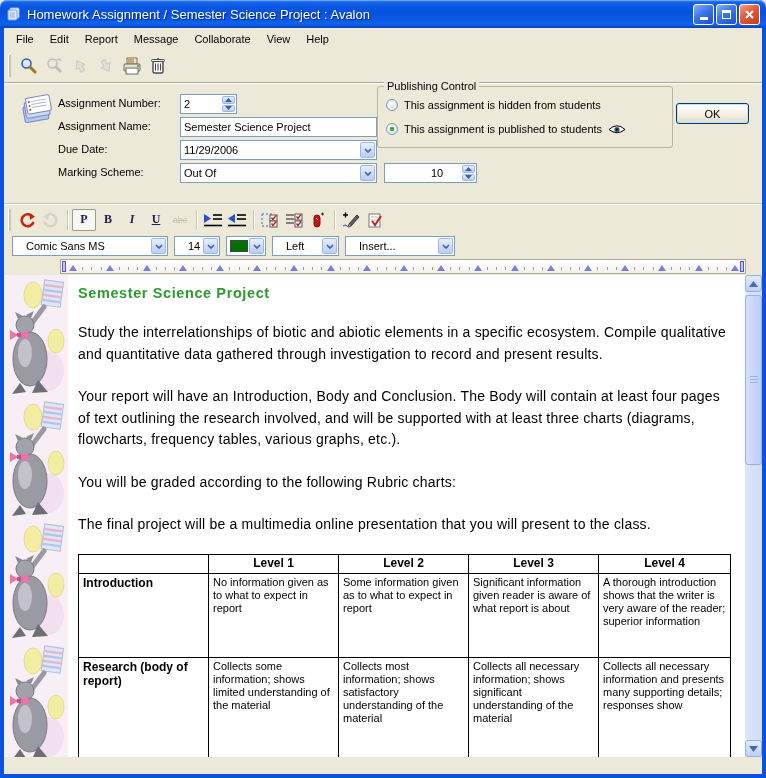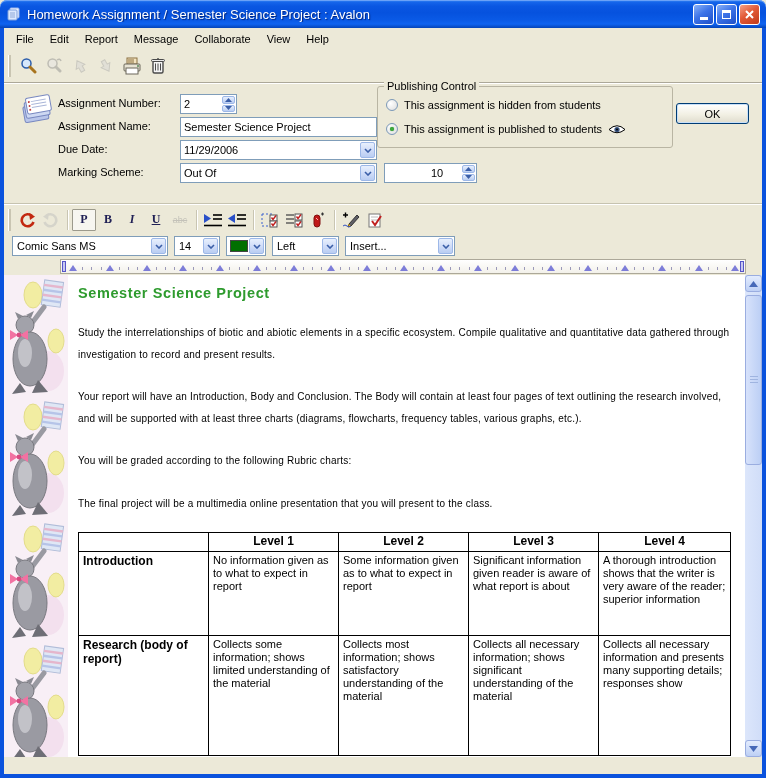--- a/index.html
+++ b/index.html
@@ -48,35 +48,35 @@
   .hr{height:2px;border-top:1px solid #c6c3b0;background:#fff;}
   
   .toolbar2{height:29px;display:flex;align-items:center;padding-left:2px;}
   .tbtn2{width:24px;height:22px;display:flex;align-items:center;justify-content:center;font-size:12px;}
   .vsep{width:1px;height:20px;background:#c9c5b2;box-shadow:1px 0 0 #fff;margin:0 4px;}
   .pressed{border:1px solid #9c9a8c;background:#f7f6f0;border-radius:1px;}
   .fmt{font-family:"Liberation Serif",serif;font-weight:bold;color:#202055;}
   
   .fontrow{height:24px;display:flex;align-items:center;gap:6px;padding-left:8px;}
   .combo{height:20px;border:1px solid #7F9DB9;background:#fff;display:flex;align-items:center;font-size:11px;}
-  .combo .val{flex:1;padding:0 4px;white-space:nowrap;overflow:hidden;}
+  .combo .val{flex:1;padding:0 13px;white-space:nowrap;overflow:hidden;}
   .swatch{width:16px;height:12px;background:#007000;border:1px solid #444;margin-left:3px;flex:1;}
   
   .rulerrow{height:17px;position:relative;}
   .ruler{position:absolute;left:56px;top:1px;width:686px;height:15px;background:linear-gradient(#ffffff,#f3f1ea);border:1px solid #aca899;}
   .rticks{position:absolute;left:8px;right:8px;top:0;bottom:0;}
   .rtick{position:absolute;bottom:3px;width:1px;height:3px;background:#9a98b8;}
   .rtri{position:absolute;bottom:2px;width:0;height:0;border-left:4px solid transparent;border-right:4px solid transparent;border-bottom:6px solid #7d7dd8;margin-left:-4px;}
   .rmark{position:absolute;top:1px;width:4px;height:11px;border:1px solid #5555c8;background:#c8c8f0;}
   
   .docarea{position:relative;height:482px;background:#fff;overflow:hidden;}
   .strip{position:absolute;left:0;top:0;bottom:0;width:64px;overflow:hidden;background:#f8eff6;}
   .content{position:absolute;left:74px;top:0;width:656px;color:#000;}
   .doc-title{margin:10px 0 0;font-size:14.5px;font-weight:bold;color:#2E9B2E;letter-spacing:.6px;}
-  .content p{margin:21px 0 0;font-size:10px;line-height:21.5px;letter-spacing:.2px;}
+  .content p{margin:21px 0 0;font-size:14px;line-height:21.5px;letter-spacing:.2px;}
   .report-h{margin:23px 0 0;font-size:12.5px;font-weight:bold;}
   table.rubric{border-collapse:collapse;margin-top:18px;width:652px;table-layout:fixed;font-size:11px;line-height:13px;}
   table.rubric th,table.rubric td{border:1px solid #000;vertical-align:top;padding:2px 4px;text-align:left;}
   table.rubric th{font-size:12px;text-align:center;height:19px;font-weight:bold;}
   td.rowlabel{font-weight:bold;font-size:12px;line-height:14px;}
   tr.r-intro td{height:84px;}
   tr.r-research td{height:120px;}
   
   .sbar{position:absolute;right:0;top:0;bottom:0;width:17px;background:linear-gradient(90deg,#dce6fb,#d0ddf8);}
   .sbtn{position:absolute;left:0;width:17px;height:17px;border:1px solid #9aade0;border-radius:3px;

